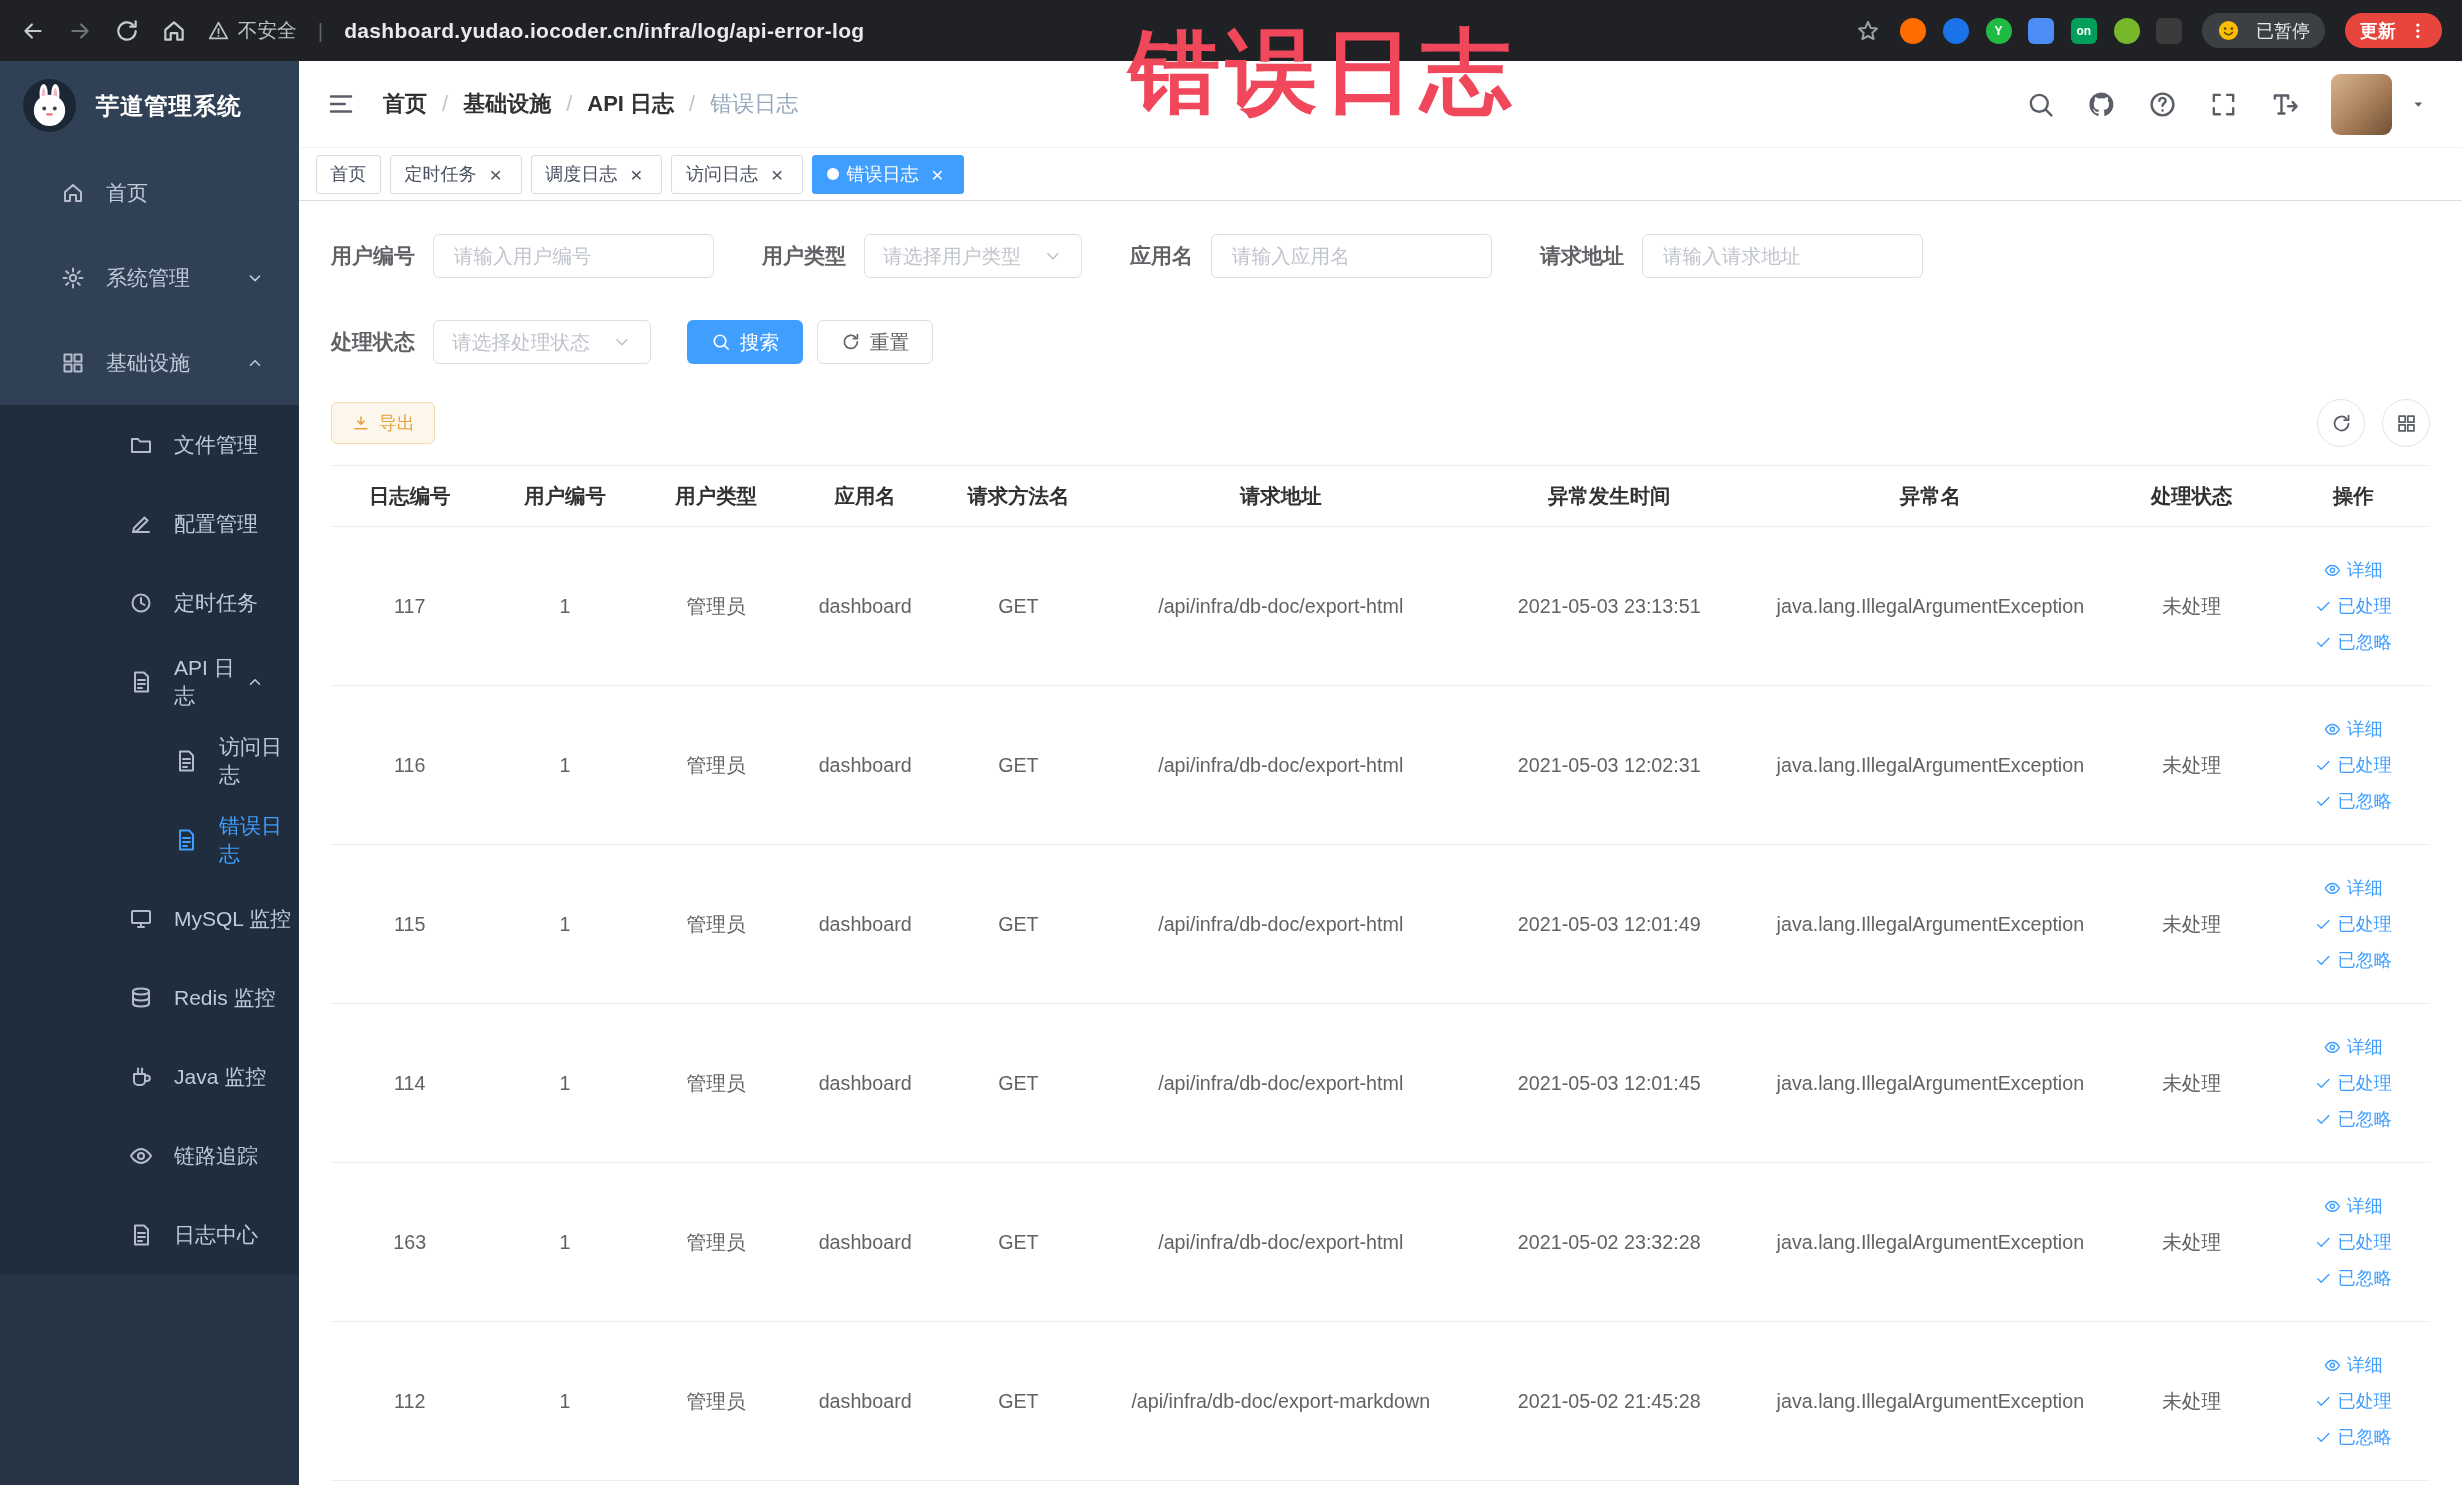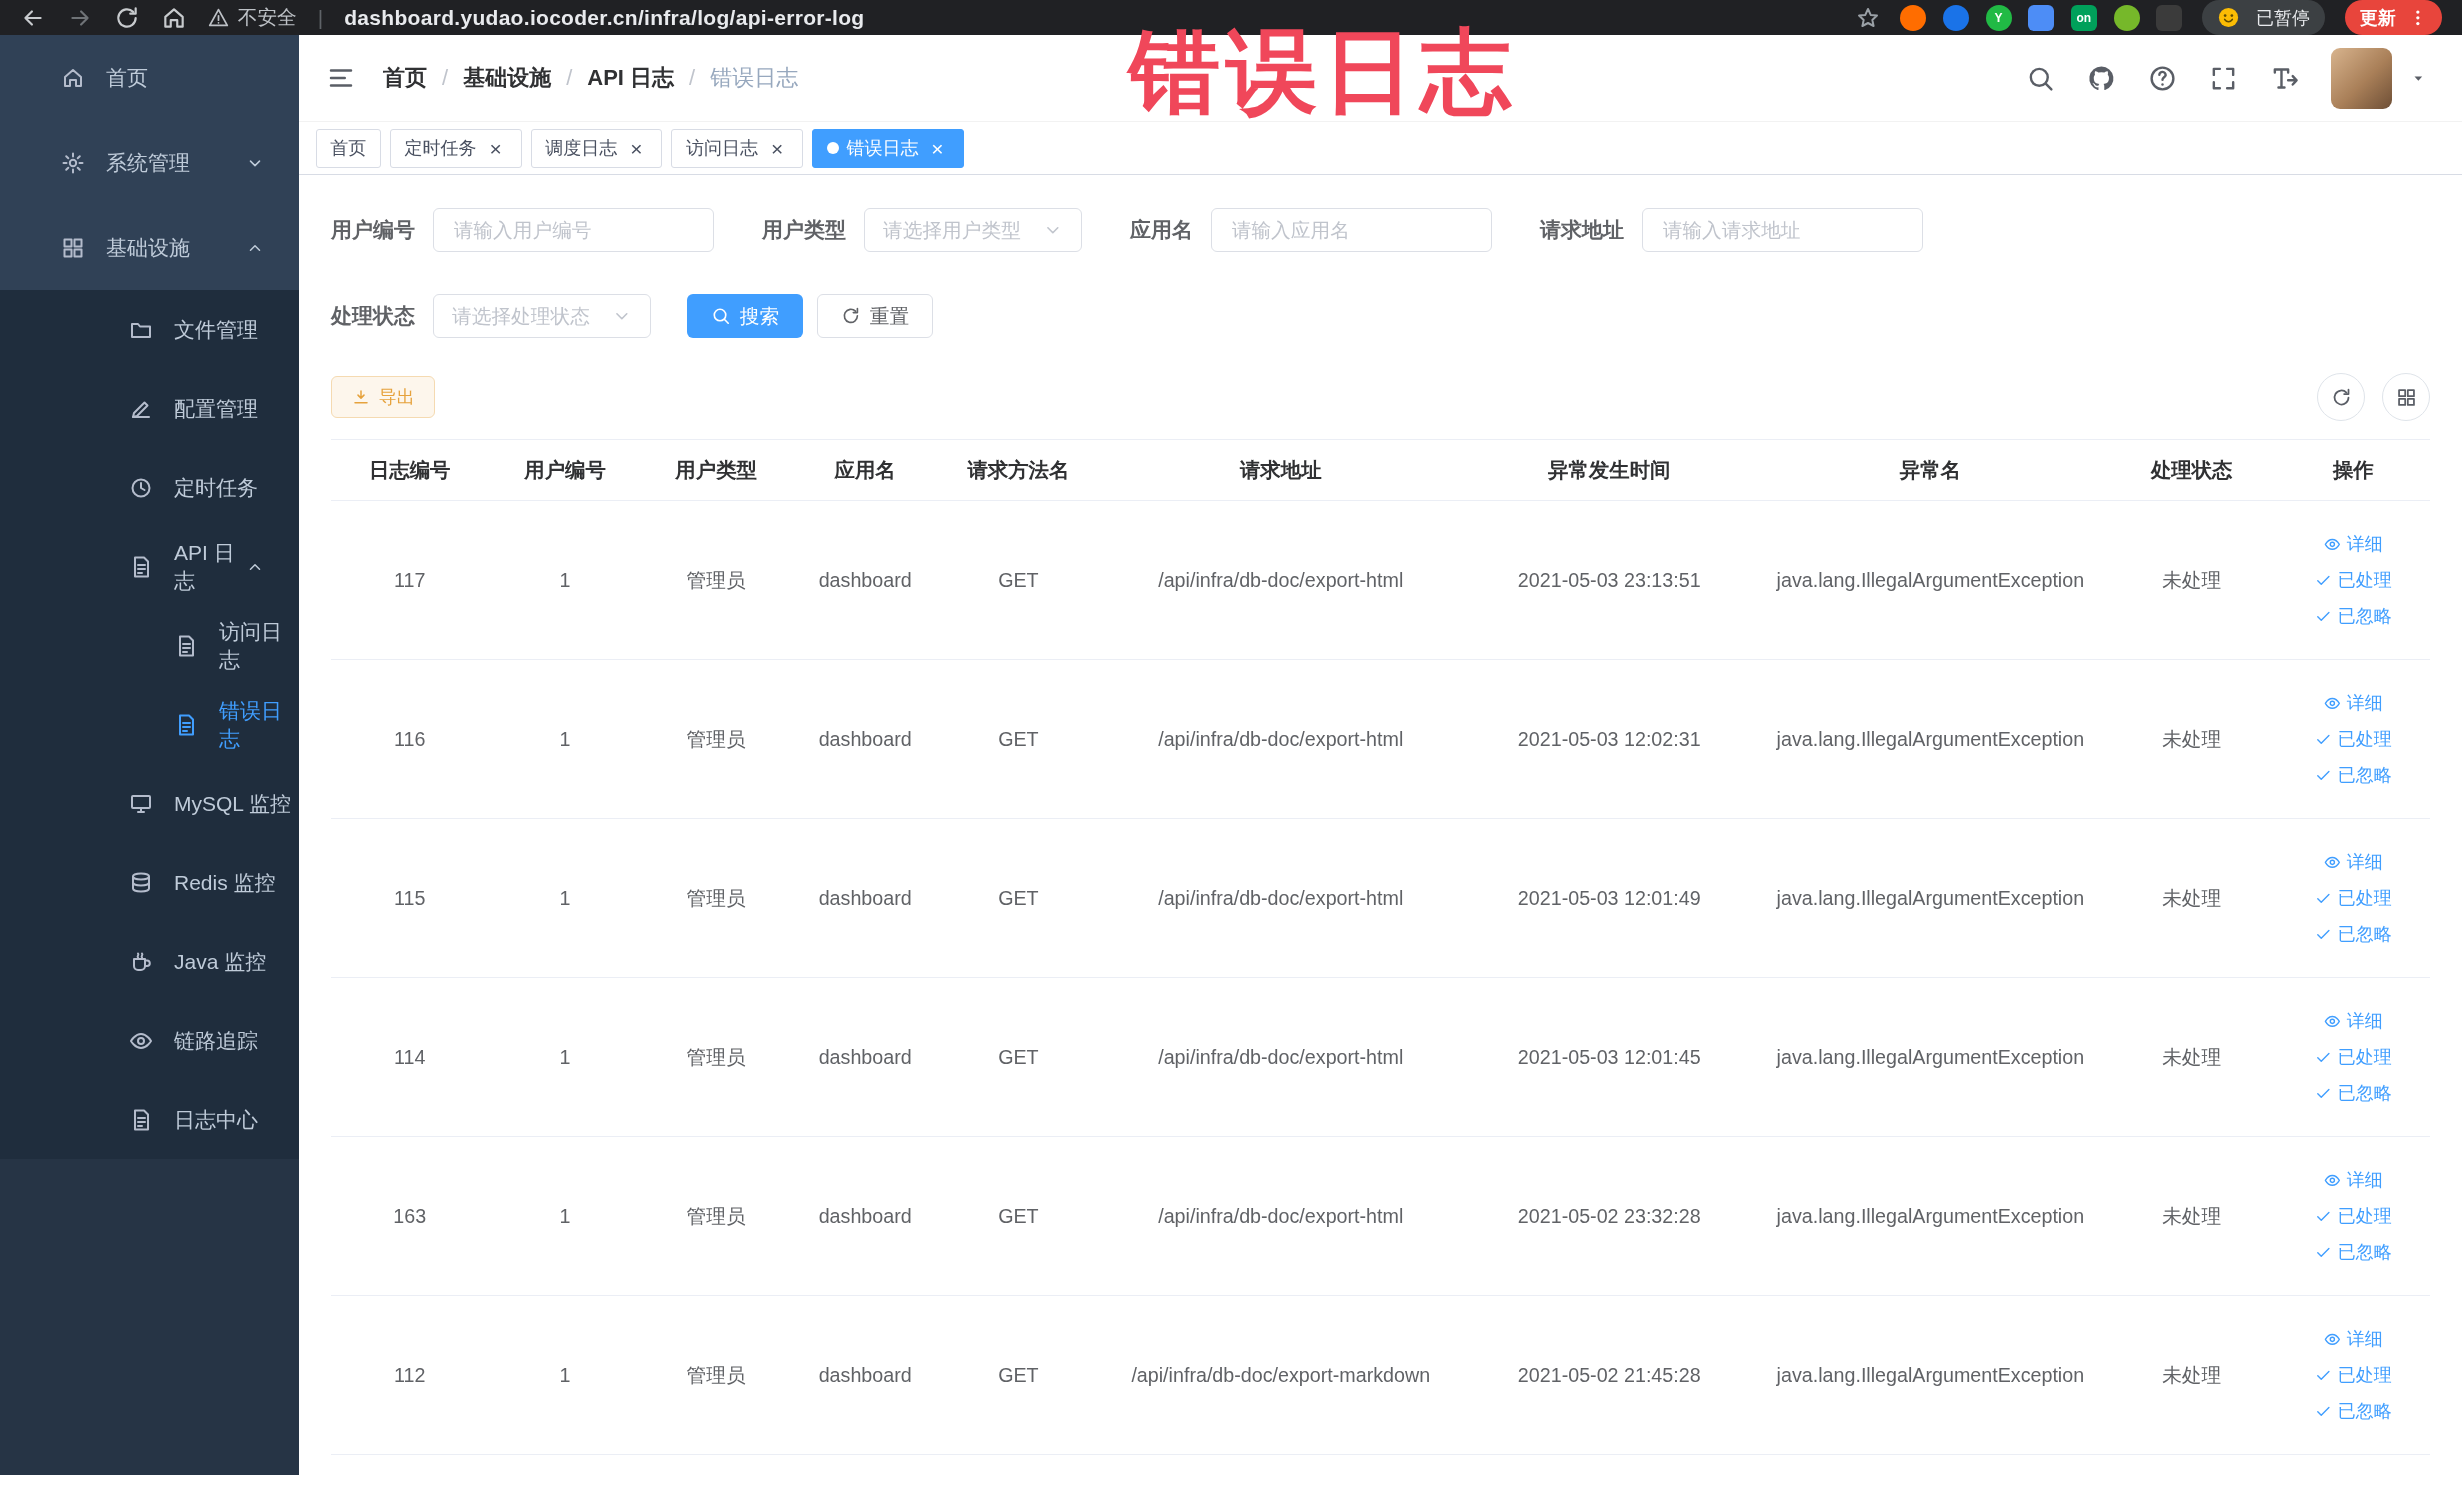--- a/index.html
+++ b/index.html
@@ -2,21 +2,21 @@
 <html style="font-size:12px"><head>
 <meta charset="utf-8">
 <style>
   *{margin:0;padding:0;box-sizing:border-box}
   html,body{width:2462px;height:1486px;overflow:hidden;background:#fff;
     font-family:"Liberation Sans","DejaVu Sans",sans-serif;position:relative}
   .icon{display:inline-flex;width:1em;height:1em;flex:none;vertical-align:middle}
   .icon svg{width:100%;height:100%;display:block}
 
   
-  .chrome{height:35px;background:#202124;display:flex;align-items:center;padding:0 19.7px;gap:21px;color:#c8cbce}
+  .chrome{height:61px;background:#202124;display:flex;align-items:center;padding:0 19.7px;gap:21px;color:#c8cbce}
   .chrome .navicon{font-size:26px;color:#c8cbce;cursor:pointer}
   .chrome .navicon.dim{color:#6f7377}
   .security{display:flex;align-items:center;gap:9px;color:#bdc1c6;font-size:19.7px}
   .security .icon{font-size:21px}
   .chrome-divider{color:#5f6368;font-size:21px}
   .url{color:#e8eaed;font-size:21px;font-weight:700;letter-spacing:0.3px;cursor:text}
   .chrome-right{margin-left:auto;display:flex;align-items:center;gap:19.7px}
   .star{font-size:24px;color:#9aa0a6;cursor:pointer}
   .ext{width:26px;height:26px;border-radius:50%;cursor:pointer;display:flex;align-items:center;justify-content:center;
        color:#fff;font-size:12px;font-weight:700}
@@ -189,20 +189,37 @@
             <circle cx="12" cy="19" r="2" fill="currentColor"></circle>
           </svg>
         </span>
     </span>
   </div>
 </div>
 
 <div class="app">
 
   <aside class="sidebar">
+    <div class="logo-row">
+      <span class="logo-img">
+        <span class="icon">
+            <svg viewBox="0 0 24 24">
+              <ellipse cx="9" cy="6" rx="2.1" ry="5" fill="#fff"></ellipse>
+              <ellipse cx="15" cy="6" rx="2.1" ry="5" fill="#fff"></ellipse>
+              <ellipse cx="9" cy="6.5" rx="0.9" ry="3.4" fill="#f5b8c4"></ellipse>
+              <ellipse cx="15" cy="6.5" rx="0.9" ry="3.4" fill="#f5b8c4"></ellipse>
+              <circle cx="12" cy="14.5" r="8" fill="#fff"></circle>
+              <circle cx="9.3" cy="13.5" r="1" fill="#444"></circle>
+              <circle cx="14.7" cy="13.5" r="1" fill="#444"></circle>
+              <path d="M11 16.5h2" stroke="#e2888f" stroke-width="1.4" stroke-linecap="round"></path>
+            </svg>
+          </span>
+      </span>
+      <span class="logo-title">芋道管理系统</span>
+    </div>
     <nav class="menu" id="menu">
         <div class="menu-item lvl0">
           <span class="icon menu-icon">
             <svg viewBox="0 0 24 24" fill="none" stroke="currentColor" stroke-width="2" stroke-linecap="round" stroke-linejoin="round">
               <path d="M4 11l8-7 8 7v9h-5v-6h-6v6H4z"></path>
             </svg>
           </span>
           <span class="menu-label">首页</span>
         </div>
         <div class="menu-item lvl0">

